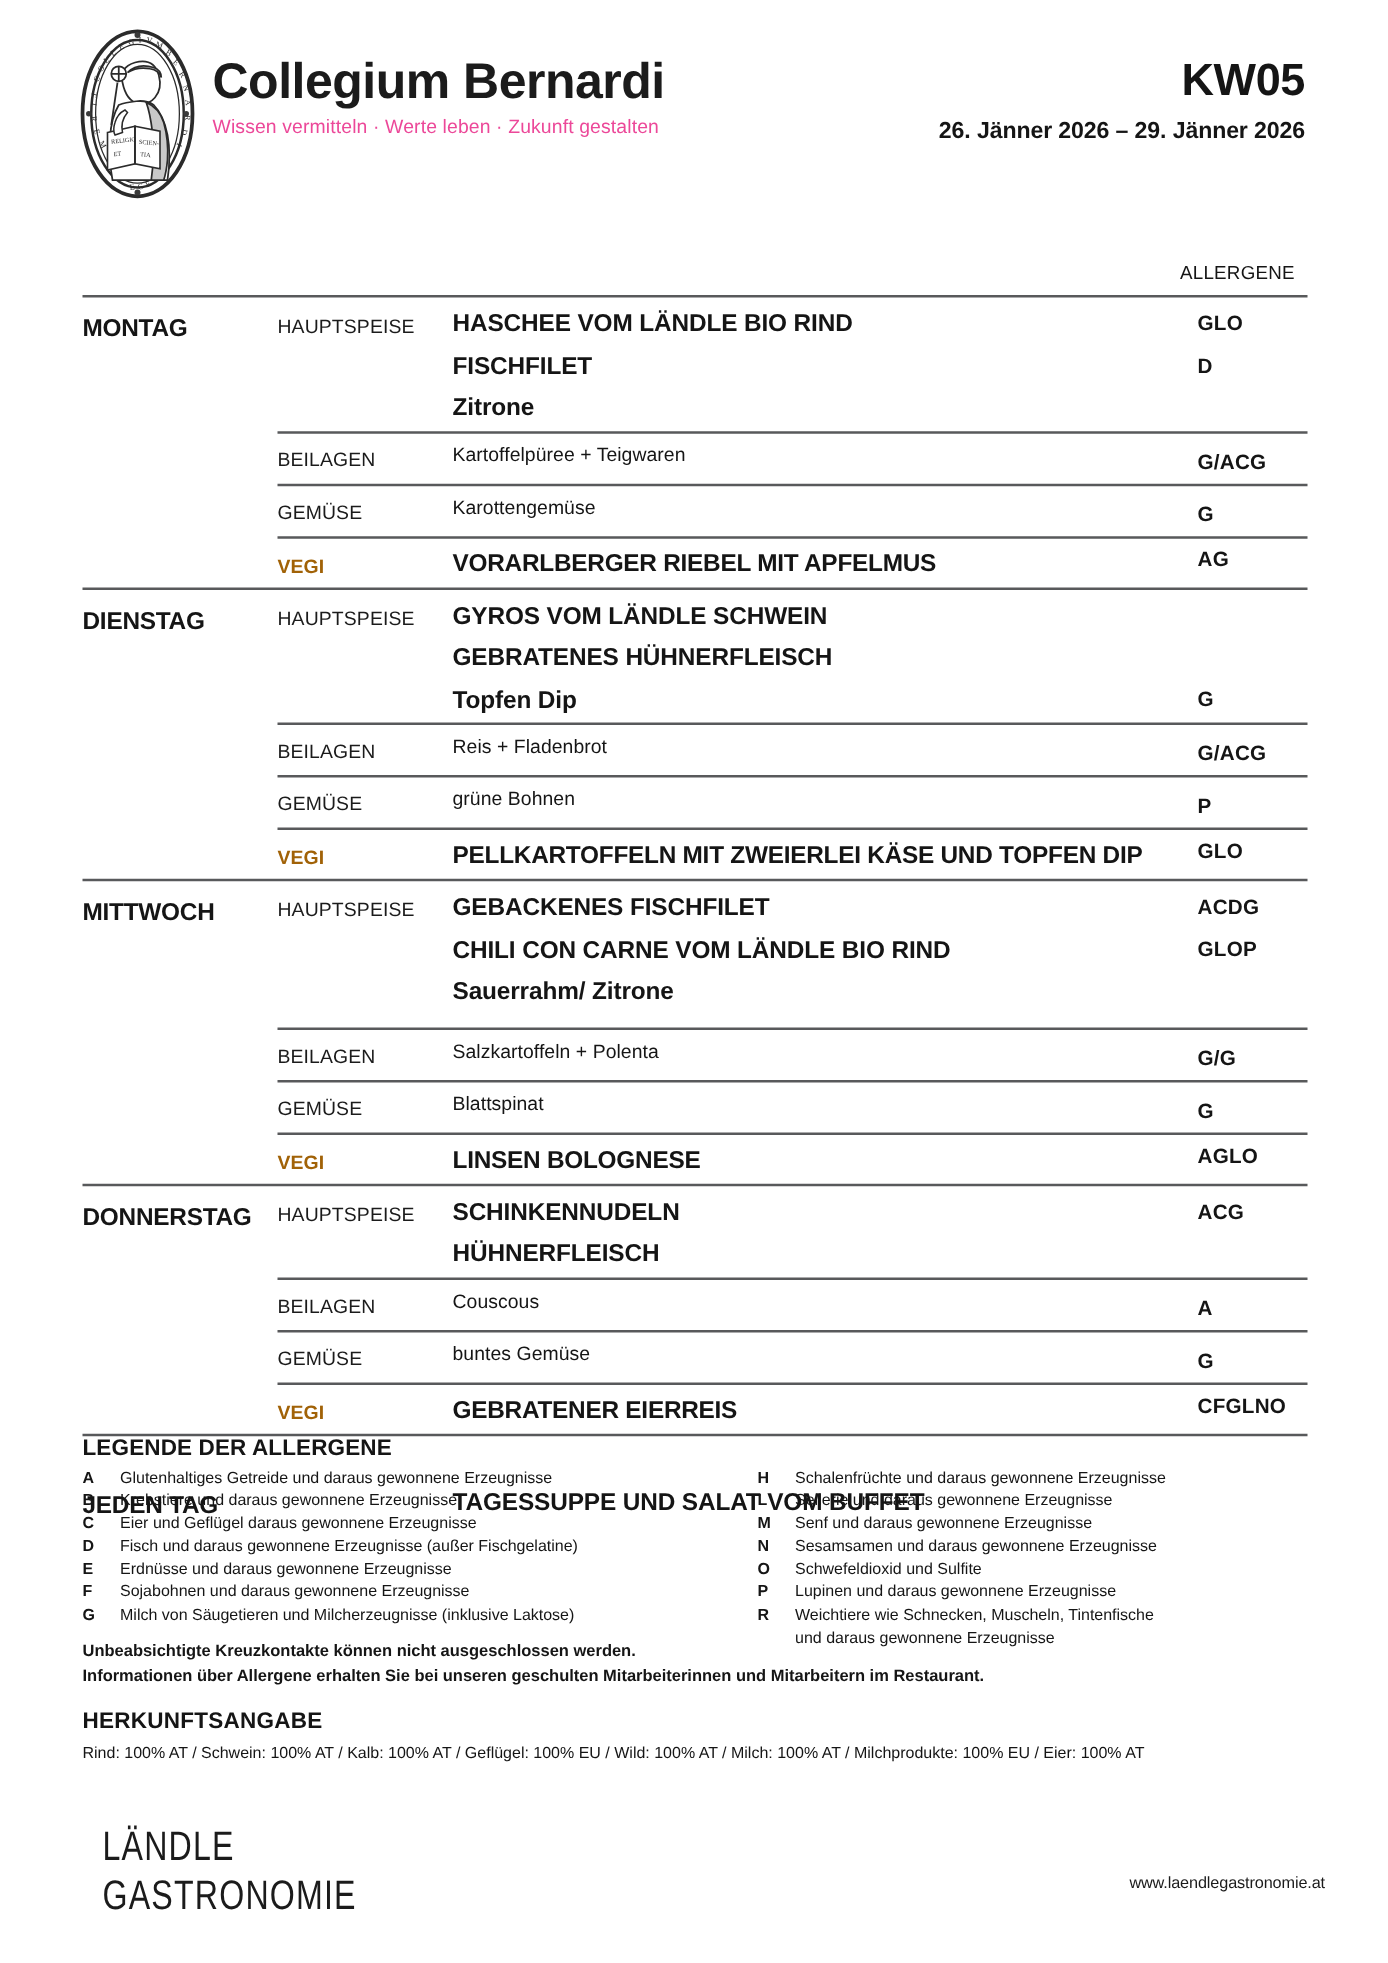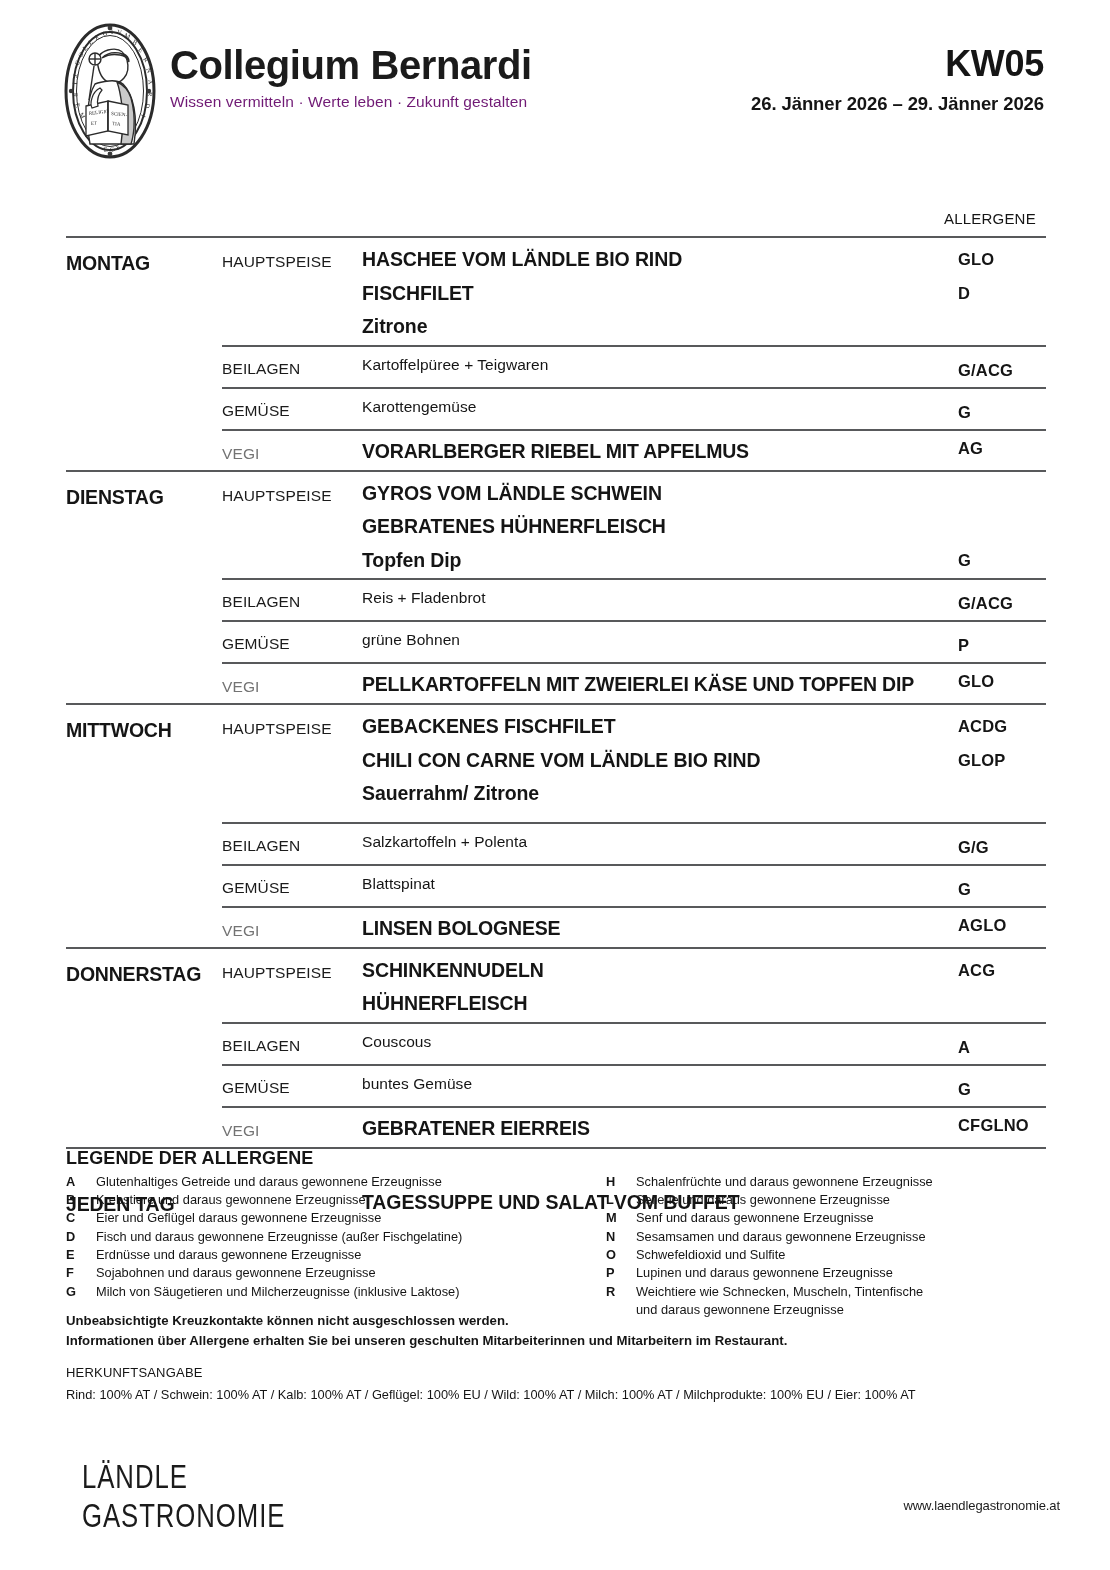--- a/index.html
+++ b/index.html
@@ -32,21 +32,21 @@
   .wordmark { margin-left: 12px; padding-top: 22px; }
   .brand-name {
     font-size: 40px;
     font-weight: bold;
     letter-spacing: -0.4px;
     line-height: 1.05;
     color: #1b1b1b;
   }
   .brand-tagline {
     font-size: 15.5px;
-    color: #701a75;
+    color: #ec4899;
     margin-top: 7px;
     letter-spacing: 0.1px;
   }
   .kw-block {
     position: absolute;
     right: 66px; top: 46px;
     text-align: right;
   }
   .kw-title {
     font-size: 36px;
@@ -117,21 +117,21 @@
     padding-right: 8px;
   }
   .col-all {
     width: 102px;
     flex: 0 0 102px;
     font-size: 16.5px;
     font-weight: bold;
     letter-spacing: 0.2px;
     padding-left: 14px;
   }
-  .cat-vegi { color: #737373; font-weight: normal; }
+  .cat-vegi { color: #a16207; font-weight: bold; }
 
   .dish-main {
     font-size: 19.5px;
     font-weight: bold;
     letter-spacing: -0.1px;
     line-height: 1;
   }
   .dish-sub {
     font-size: 15.5px;
     line-height: 1;
@@ -198,22 +198,22 @@
   .notes {
     position: absolute;
     left: 66px; top: 1311px;
     width: 980px;
     font-size: 13.2px;
     font-weight: bold;
     line-height: 1.52;
   }
   .herkunft-title {
     margin-top: 12px;
-    font-size: 13px;
-    font-weight: normal;
+    font-size: 18px;
+    font-weight: bold;
     letter-spacing: 0.2px;
   }
   .herkunft-line {
     font-size: 12.8px;
     font-weight: normal;
     margin-top: 2px;
   }
 
   
   .footer {

